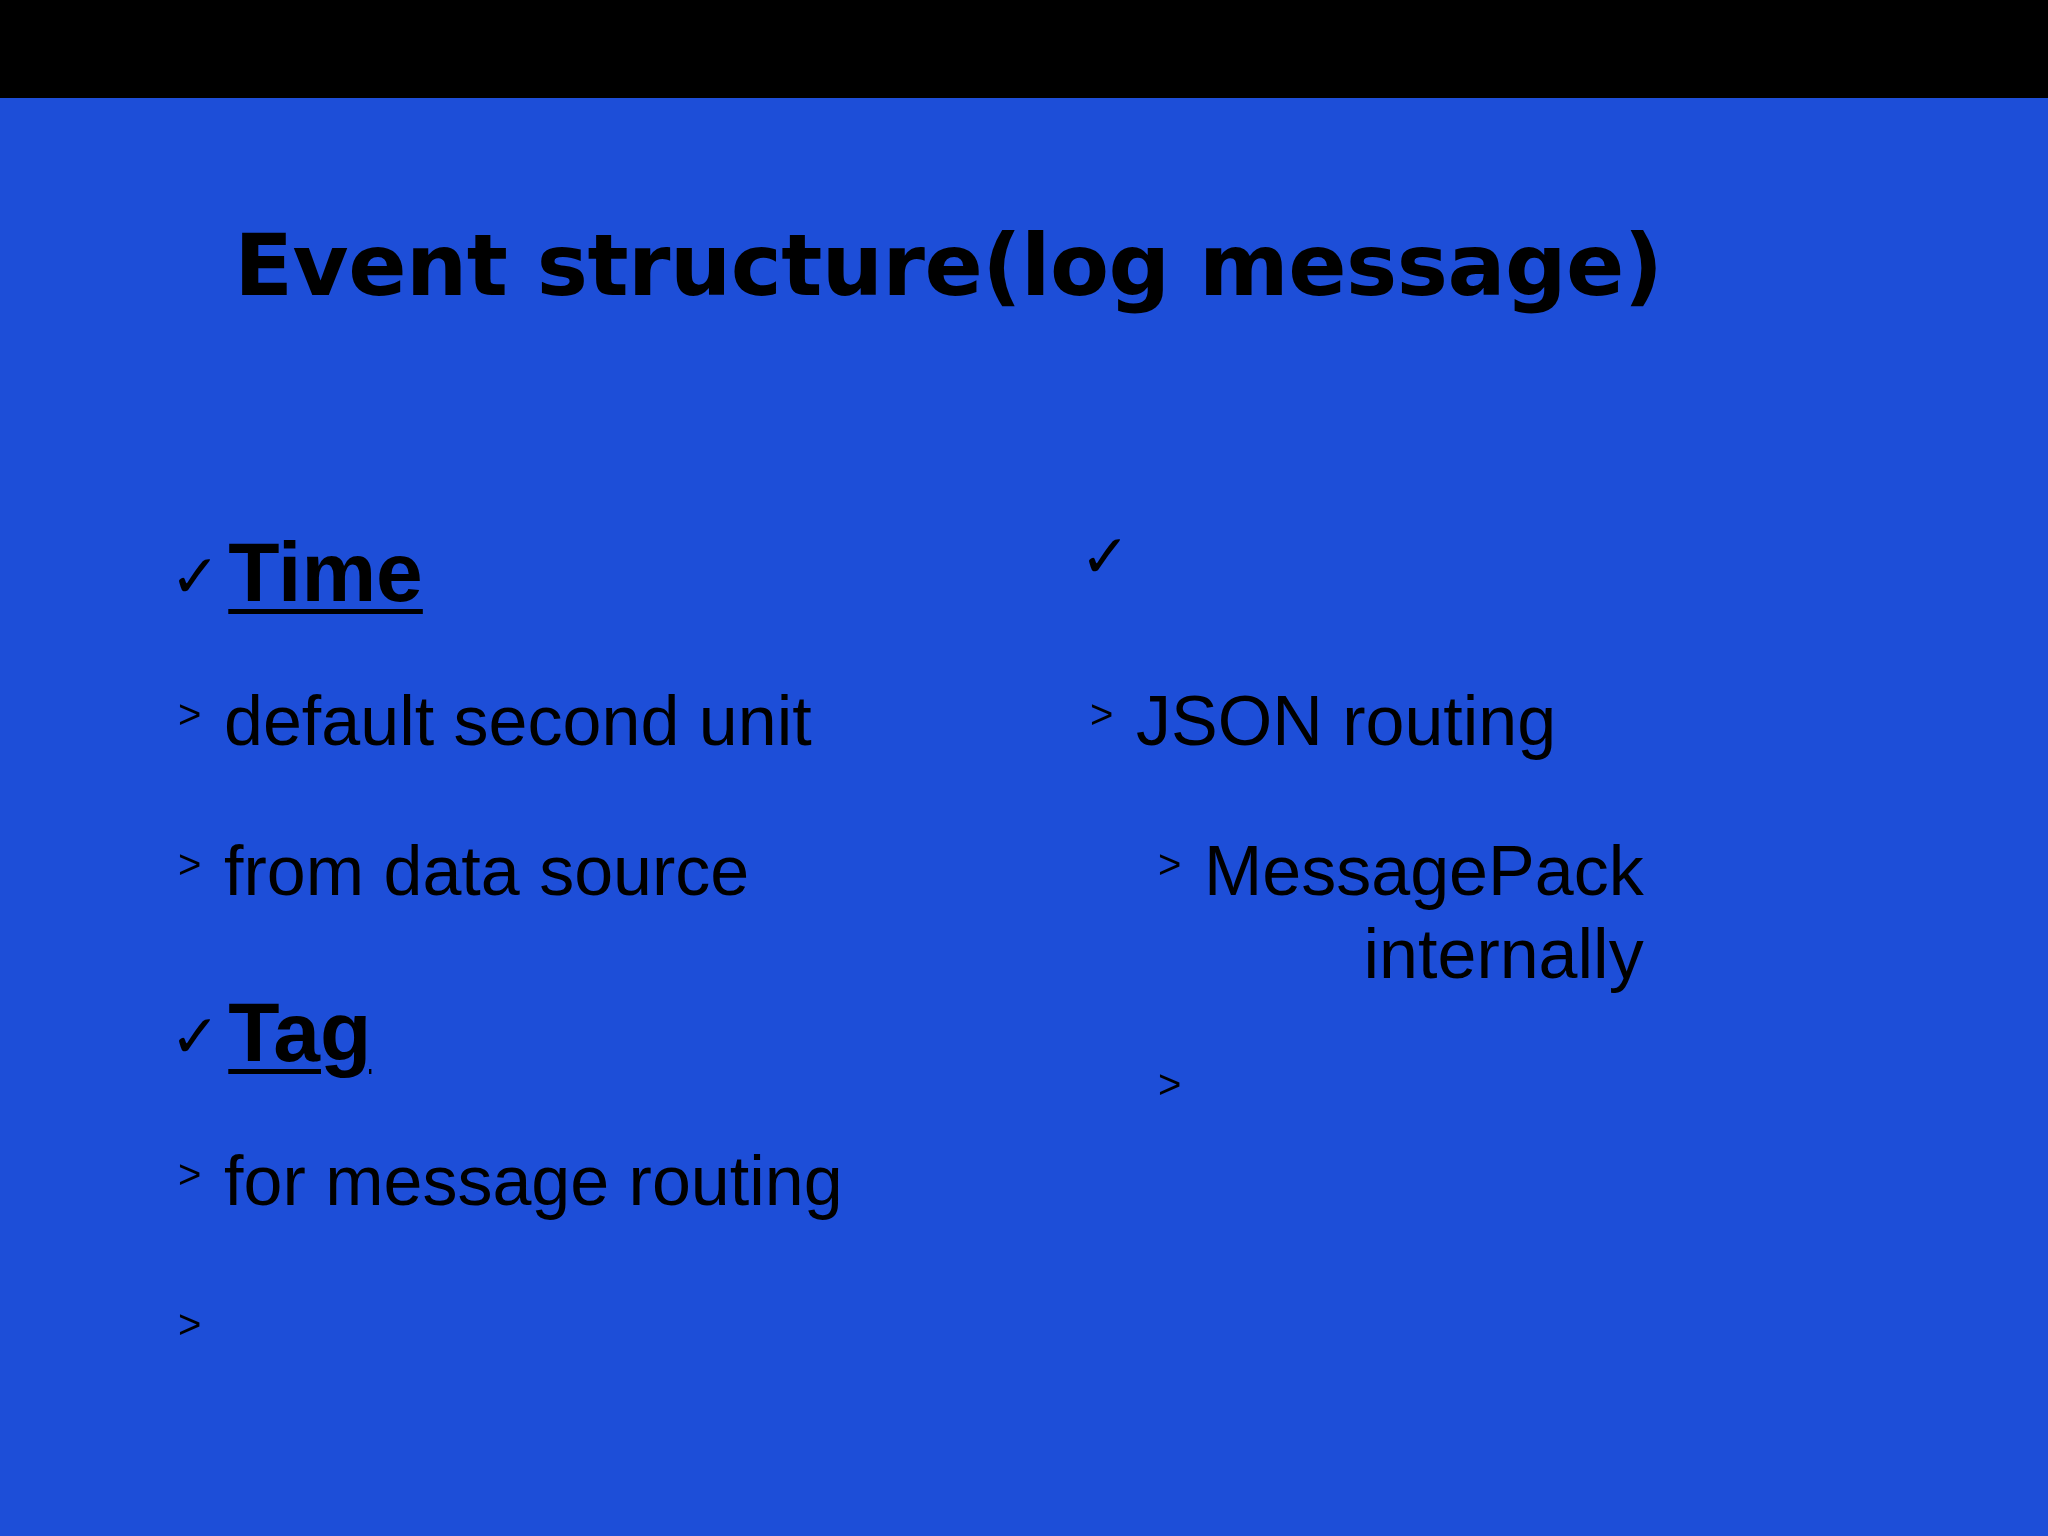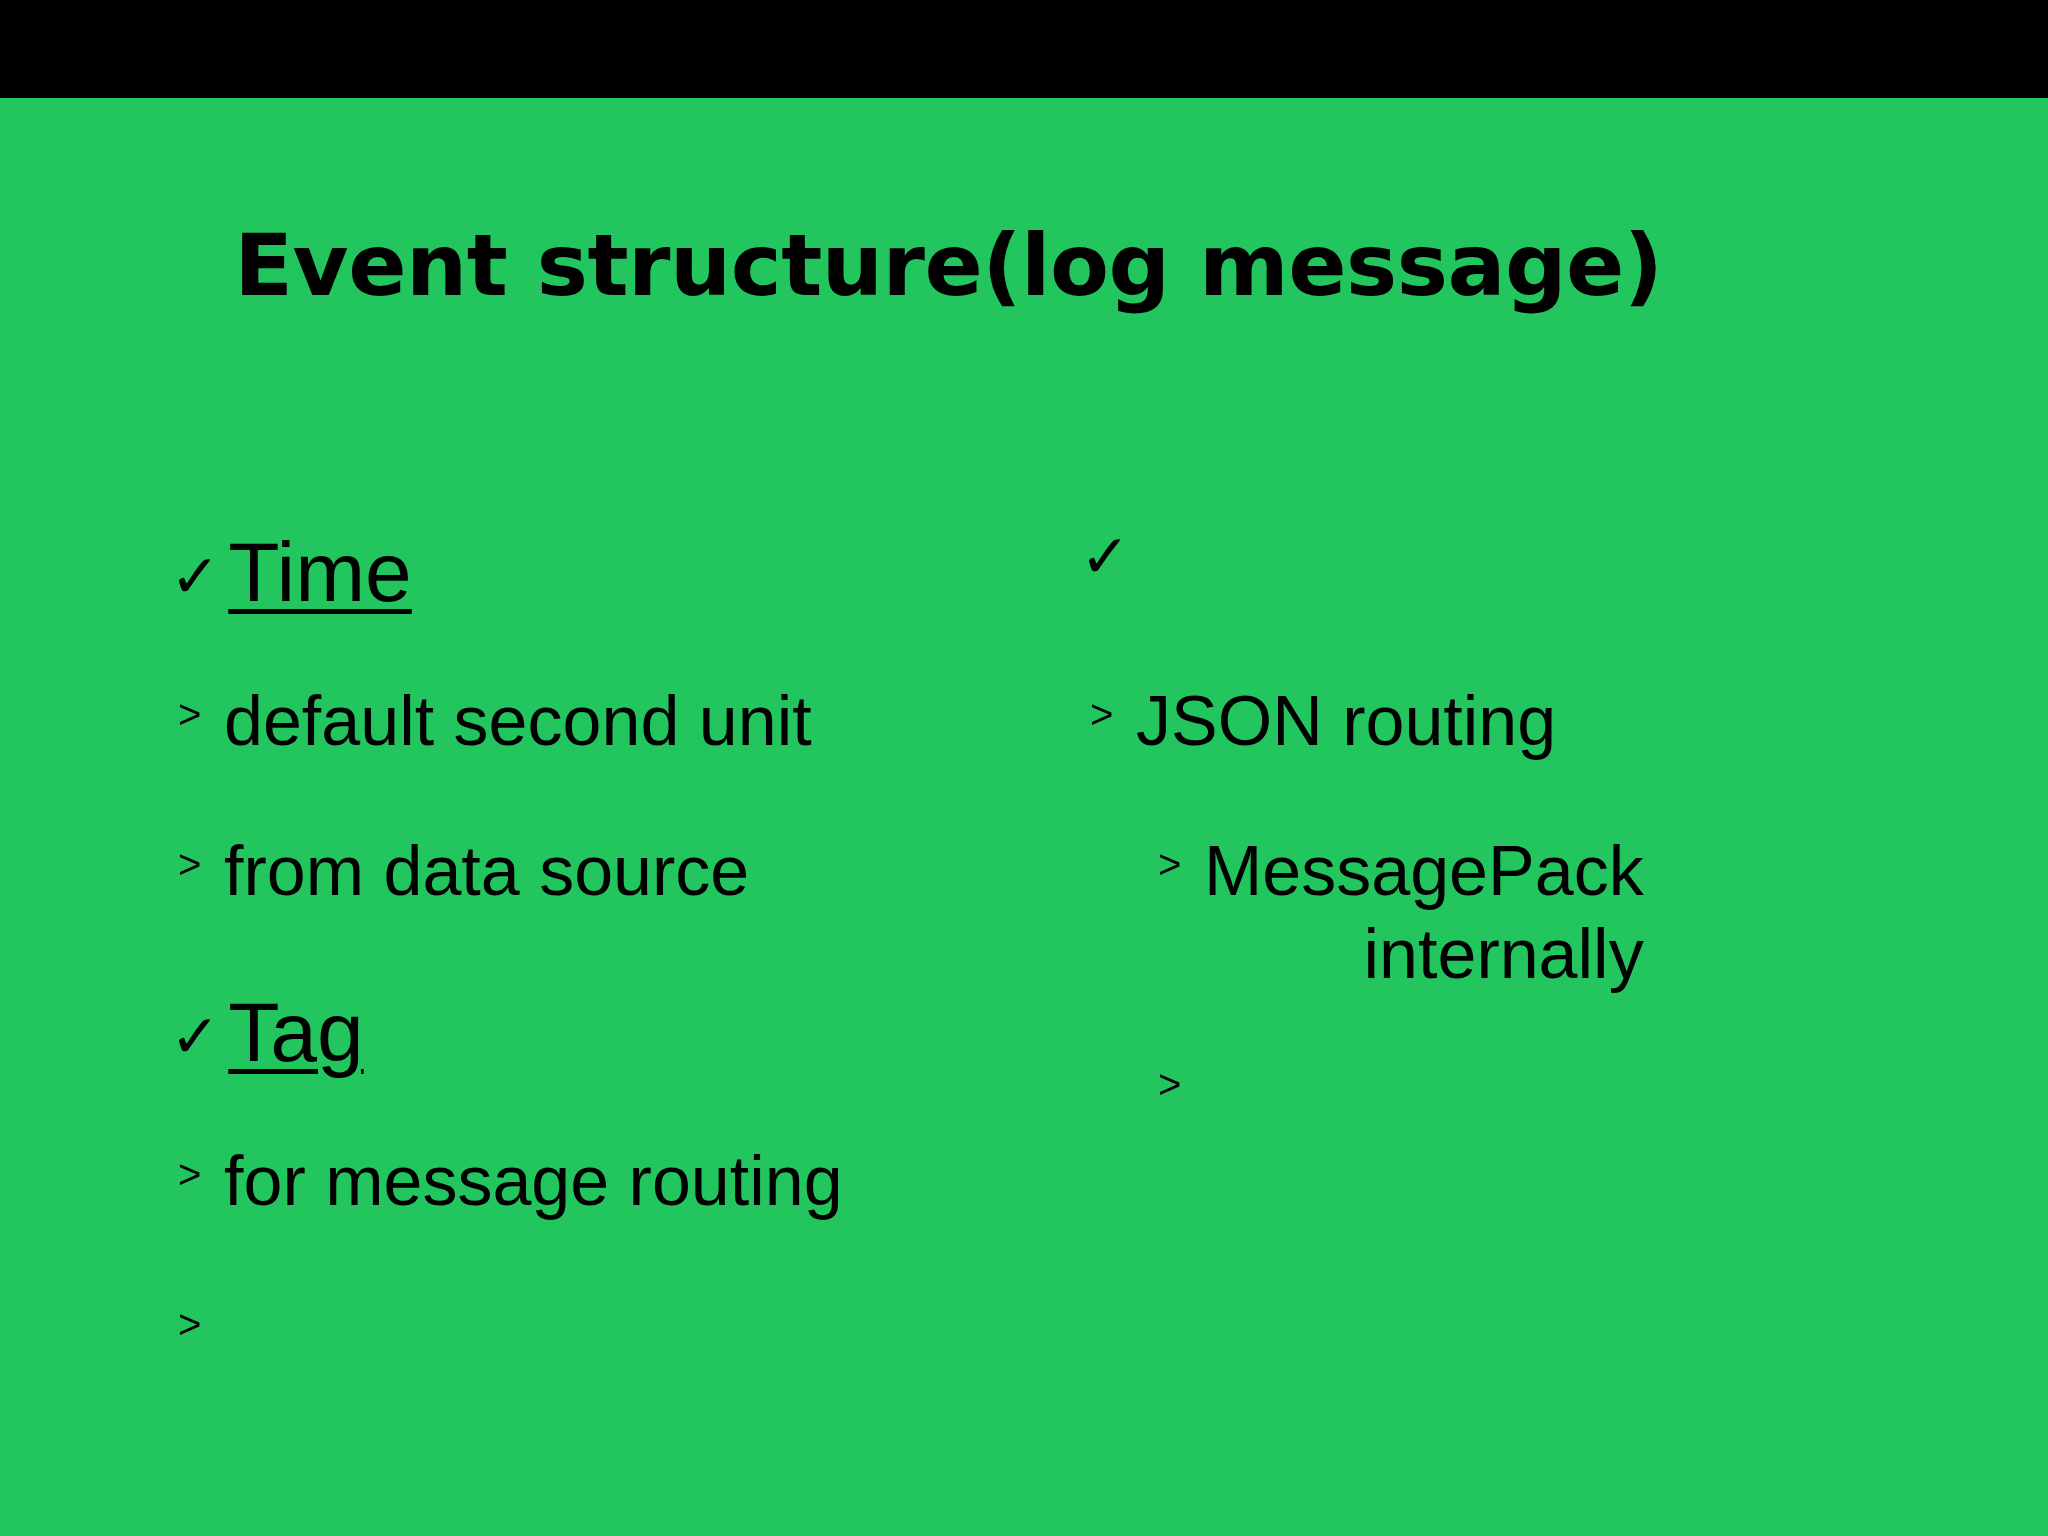--- a/index.html
+++ b/index.html
@@ -12,21 +12,21 @@
     height: 1536px;
     overflow: hidden;
     font-family: "Liberation Sans", sans-serif;
     color: #000000;
     position: relative;
   }
 
   .slide {
     position: absolute;
     inset: 0;
-    background: #22c55e;
+    background: #1d4ed8;
   }
 
   
   .top-band {
     position: absolute;
     left: 0;
     top: 0;
     width: 2048px;
     height: 98px;
     background: #000000;
@@ -76,21 +76,21 @@
     line-height: 1;
     font-weight: normal;
     margin-right: 8px;
     transform: translateY(-4px);
     display: inline-block;
   }
   .head-text {
     font-family: "Liberation Sans", sans-serif;
     font-size: 84px;
     line-height: 1.0;
-    font-weight: normal;
+    font-weight: bold;
     text-decoration: underline;
     text-underline-offset: 8px;
     text-decoration-thickness: 5px;
   }
 
   
   .sub-row {
     display: flex;
     align-items: flex-start;
     white-space: nowrap;

